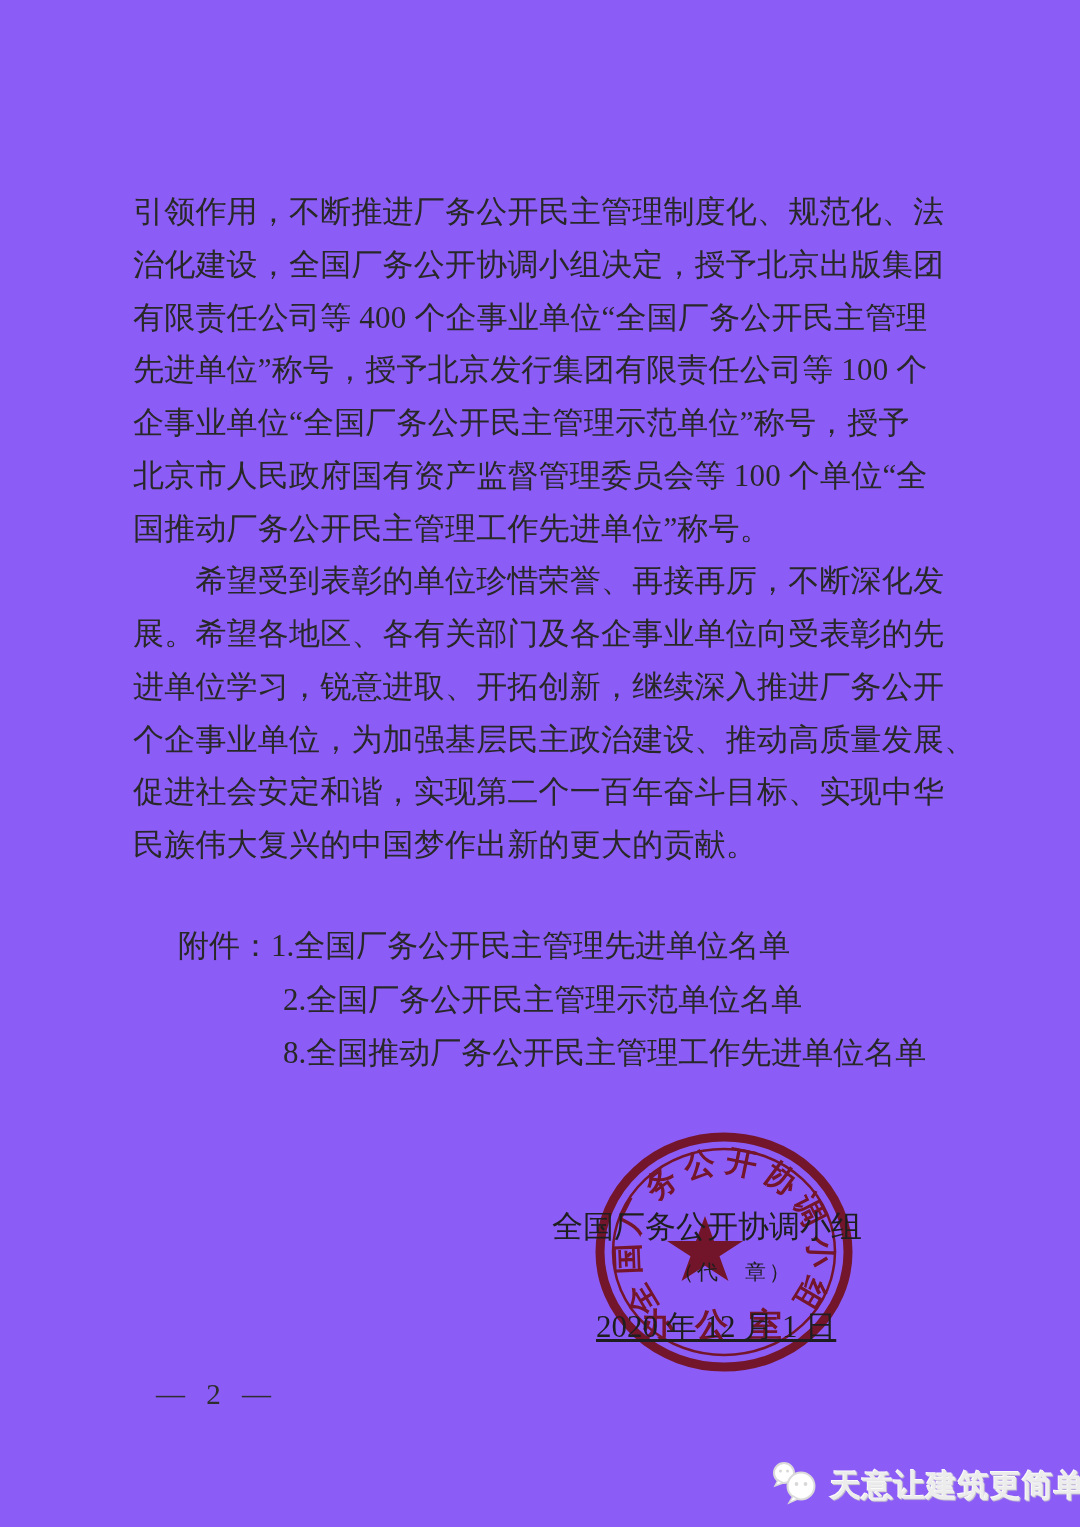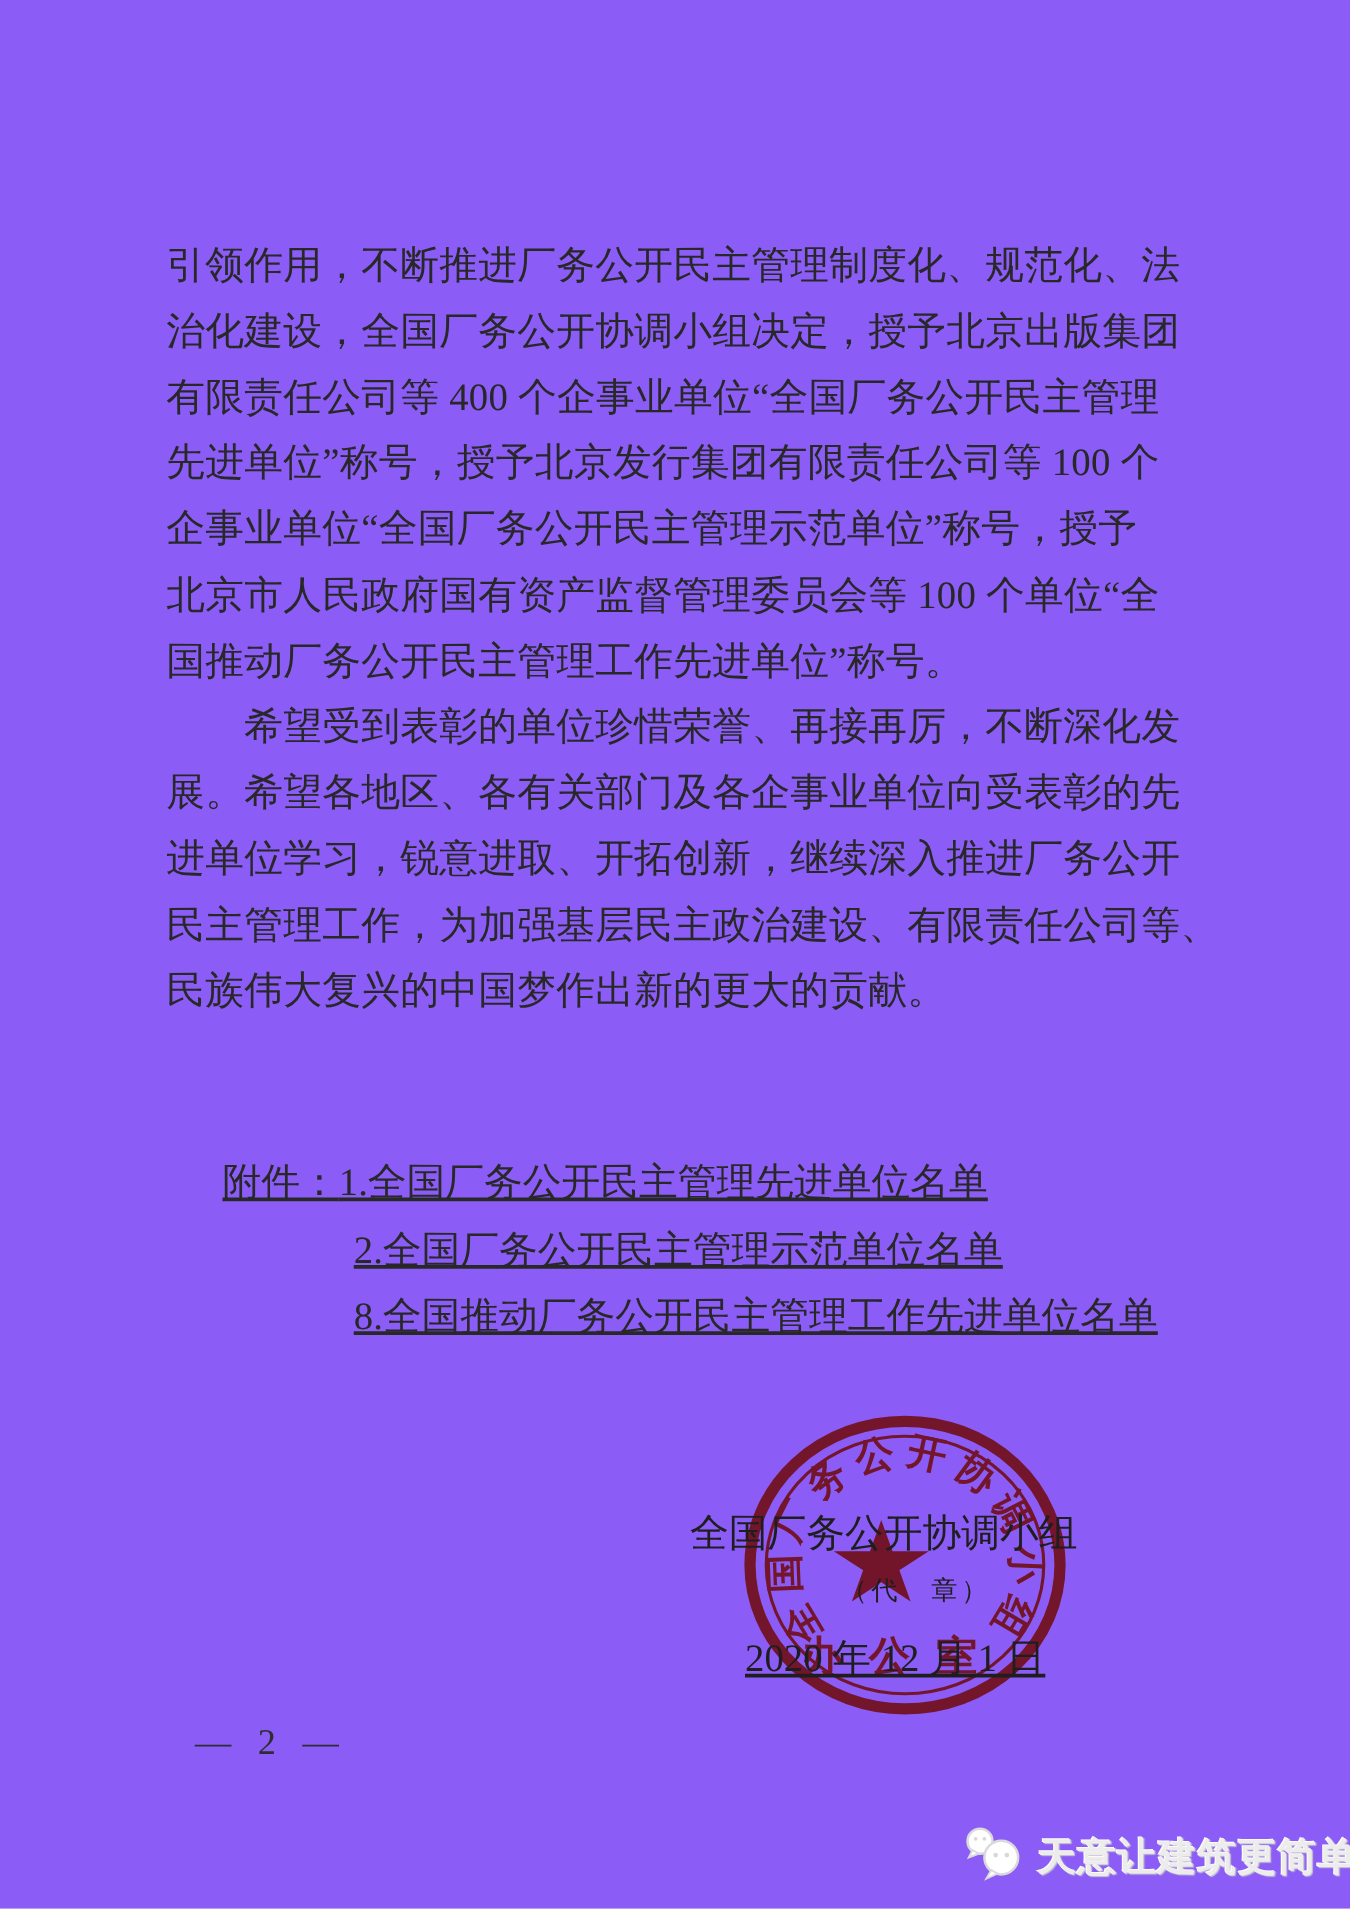--- a/index.html
+++ b/index.html
@@ -14,21 +14,21 @@
   .body-text{
     position:absolute;left:133px;top:186px;width:830px;
     font-size:31px;line-height:52.75px;color:#282828;
     letter-spacing:0.2px;white-space:nowrap;
   }
   .body-line{height:52.75px;}
 
   
   .attachments{
     position:absolute;left:178px;top:919px;
-    font-size:31px;line-height:53.5px;color:#282828;white-space:nowrap;text-decoration:underline;
+    font-size:31px;line-height:53.5px;color:#282828;white-space:nowrap;
   }
   .attach-row{height:53.5px;}
   .attach-indent{margin-left:105px;}
 
   
   .seal{
     position:absolute;left:555px;top:1108px;
     mix-blend-mode:multiply;opacity:0.93;
     filter:blur(0.4px);
   }
@@ -62,21 +62,22 @@
       <div class="body-line">引领作用，不断推进厂务公开民主管理制度化、规范化、法</div>
       <div class="body-line">治化建设，全国厂务公开协调小组决定，授予北京出版集团</div>
       <div class="body-line">有限责任公司等 400 个企事业单位“全国厂务公开民主管理</div>
       <div class="body-line">先进单位”称号，授予北京发行集团有限责任公司等 100 个</div>
       <div class="body-line">企事业单位“全国厂务公开民主管理示范单位”称号，授予</div>
       <div class="body-line">北京市人民政府国有资产监督管理委员会等 100 个单位“全</div>
       <div class="body-line">国推动厂务公开民主管理工作先进单位”称号。</div>
       <div class="body-line">　　希望受到表彰的单位珍惜荣誉、再接再厉，不断深化发</div>
       <div class="body-line">展。希望各地区、各有关部门及各企事业单位向受表彰的先</div>
       <div class="body-line">进单位学习，锐意进取、开拓创新，继续深入推进厂务公开</div>
-      <div class="body-line">民主管理工作，为加强基层民主政治建设、有限责任公司等、</div>
+      <div class="body-line">个企事业单位，为加强基层民主政治建设、推动高质量发展、</div>
+      <div class="body-line">促进社会安定和谐，实现第二个一百年奋斗目标、实现中华</div>
       <div class="body-line">民族伟大复兴的中国梦作出新的更大的贡献。</div>
     </div>
 
   <div class="attachments">
     <div class="attach-row"><span>附件：</span><span>1.全国厂务公开民主管理先进单位名单</span></div>
     <div class="attach-row attach-indent">2.全国厂务公开民主管理示范单位名单</div>
     <div class="attach-row attach-indent">8.全国推动厂务公开民主管理工作先进单位名单</div>
   </div>
 
   <svg class="seal" width="340" height="285" viewBox="555 1108 340 285">

